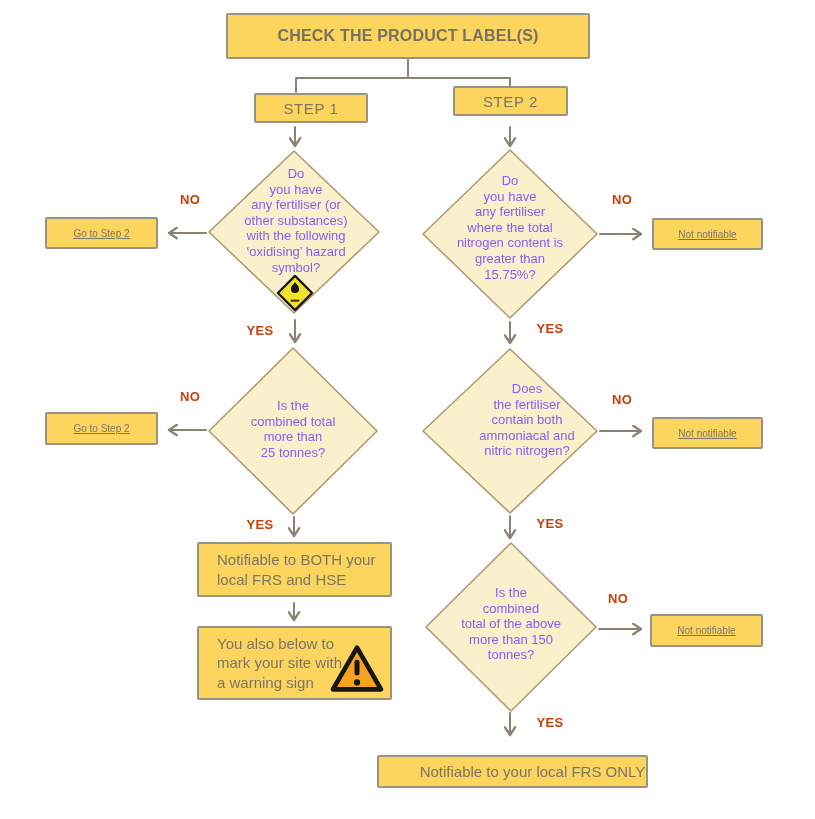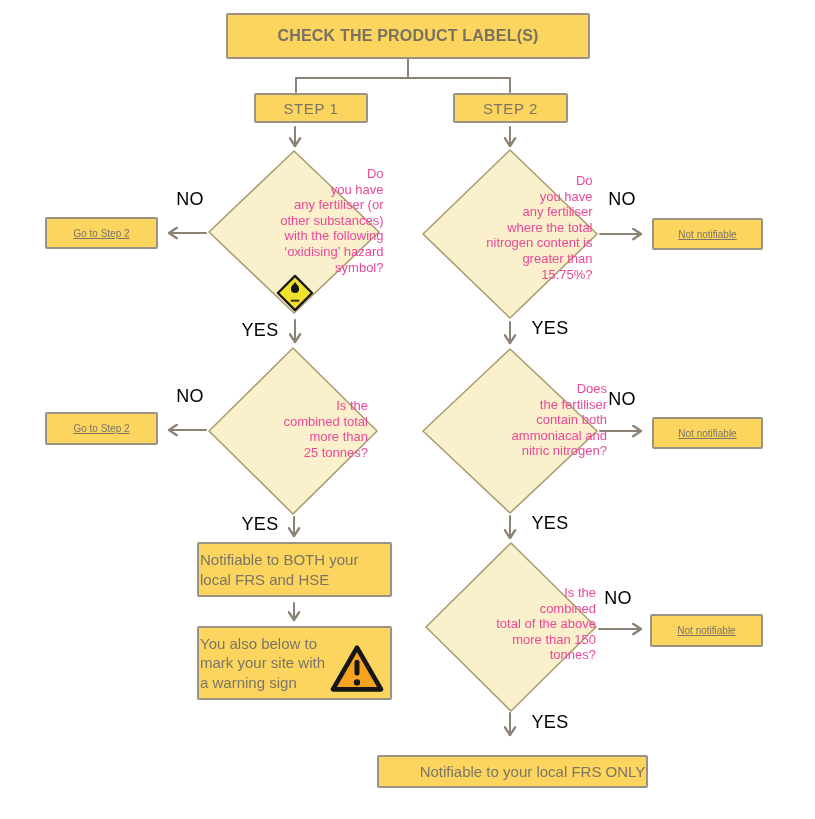--- a/index.html
+++ b/index.html
@@ -7,36 +7,36 @@
     position:relative;width:795px;height:819px;background:#ffffff;
     font-family:"Liberation Sans", sans-serif;overflow:hidden;
   }
   .svg-layer{position:absolute;left:0;top:0;width:815px;height:819px;}
   .node{
     position:absolute;box-sizing:border-box;
     background:#fbd55e;border:2px solid #9a9285;border-radius:2px;
     display:flex;align-items:center;justify-content:center;
     color:#7c7567;text-align:center;
   }
-  .node.left{justify-content:flex-start;text-align:left;padding-left:1px;}
+  .node.left{justify-content:flex-start;text-align:left;padding-left:18px;}
   .multiline{white-space:pre-line;}
   .header-box{flex-direction:column;line-height:1.25;}
   .header-title{font-weight:bold;font-size:16px;letter-spacing:.2px;color:#78715f;}
   .header-sub{font-size:13.5px;}
   .step-label{font-size:15px;letter-spacing:.6px;}
   .action-label{font-size:10px;text-decoration:underline;}
   .result-label{font-size:15px;line-height:1.28;}
   .diamond-text{
     position:absolute;transform:translate(-50%,-50%);
-    text-align:right;color:#ec4899;font-size:13px;line-height:1.2;
+    text-align:center;color:#8b5cf6;font-size:13px;line-height:1.2;
     white-space:pre-line;
   }
   .yn{
     position:absolute;transform:translate(-50%,-50%);
-    font-weight:normal;font-size:18px;color:#000000;letter-spacing:.3px;
+    font-weight:bold;font-size:13px;color:#c2410c;letter-spacing:.3px;
   }
   .icon-abs{position:absolute;}
 </style>
 </head>
 <body>
 
 <div class="canvas">
 
   <svg class="svg-layer" width="815" height="819" viewBox="0 0 815 819">
     <defs>
@@ -69,21 +69,21 @@
       <polygon points="510,349 597,431 510,513 423,431"></polygon>
       <polygon points="511,543 596,627 511,711 426,627"></polygon>
     </g>
   </svg>
 
   <div class="node header-box" style="left:226px;top:13px;width:364px;height:46px;">
     <div class="header-title">CHECK THE PRODUCT LABEL(S)</div>
   </div>
 
   <div class="node step-label" style="left:254px;top:93px;width:114px;height:30px;">STEP 1</div>
-  <div class="node step-label" style="left:453px;top:93px;width:115px;height:30px;">STEP 2</div>
+  <div class="node step-label" style="left:453px;top:86px;width:115px;height:30px;">STEP 2</div>
 
   <div class="diamond-text" style="left:296px;top:221px;width:175px;">Do
 you have
 any fertiliser (or
 other substances)
 with the following
 ‘oxidising’ hazard
 symbol?</div>
   <div class="diamond-text" style="left:293px;top:429px;width:150px;">Is the
 combined total

